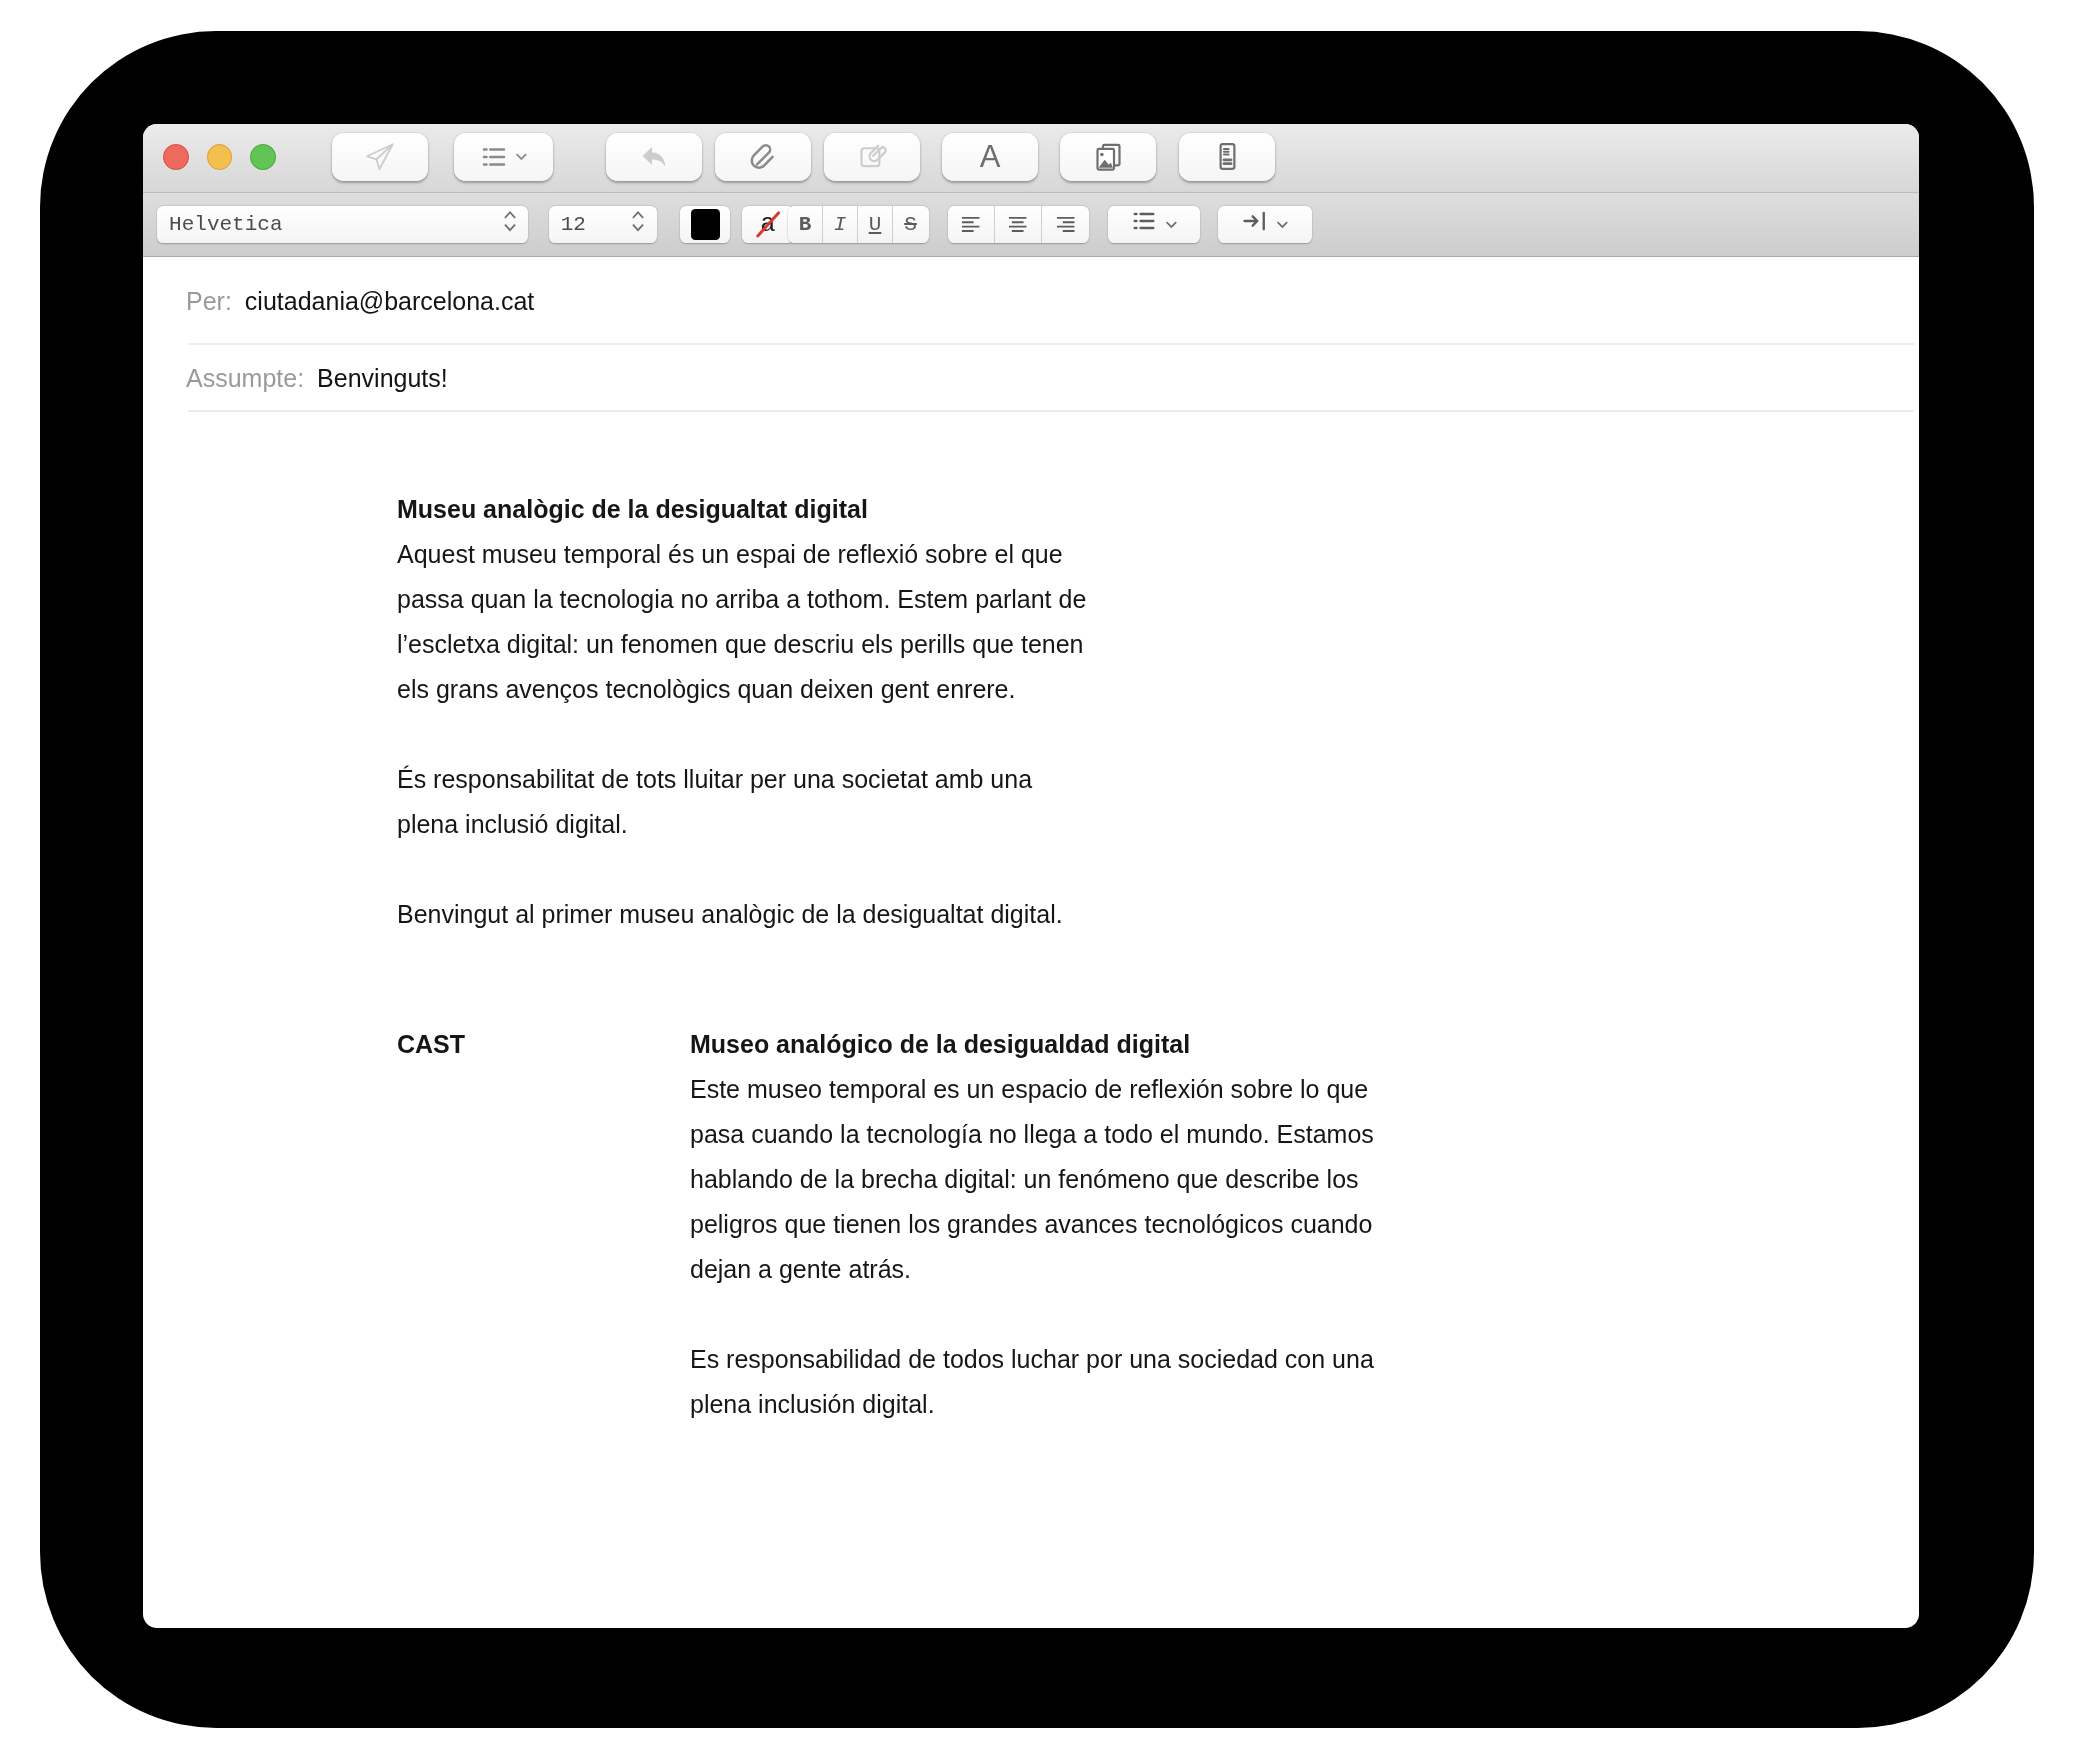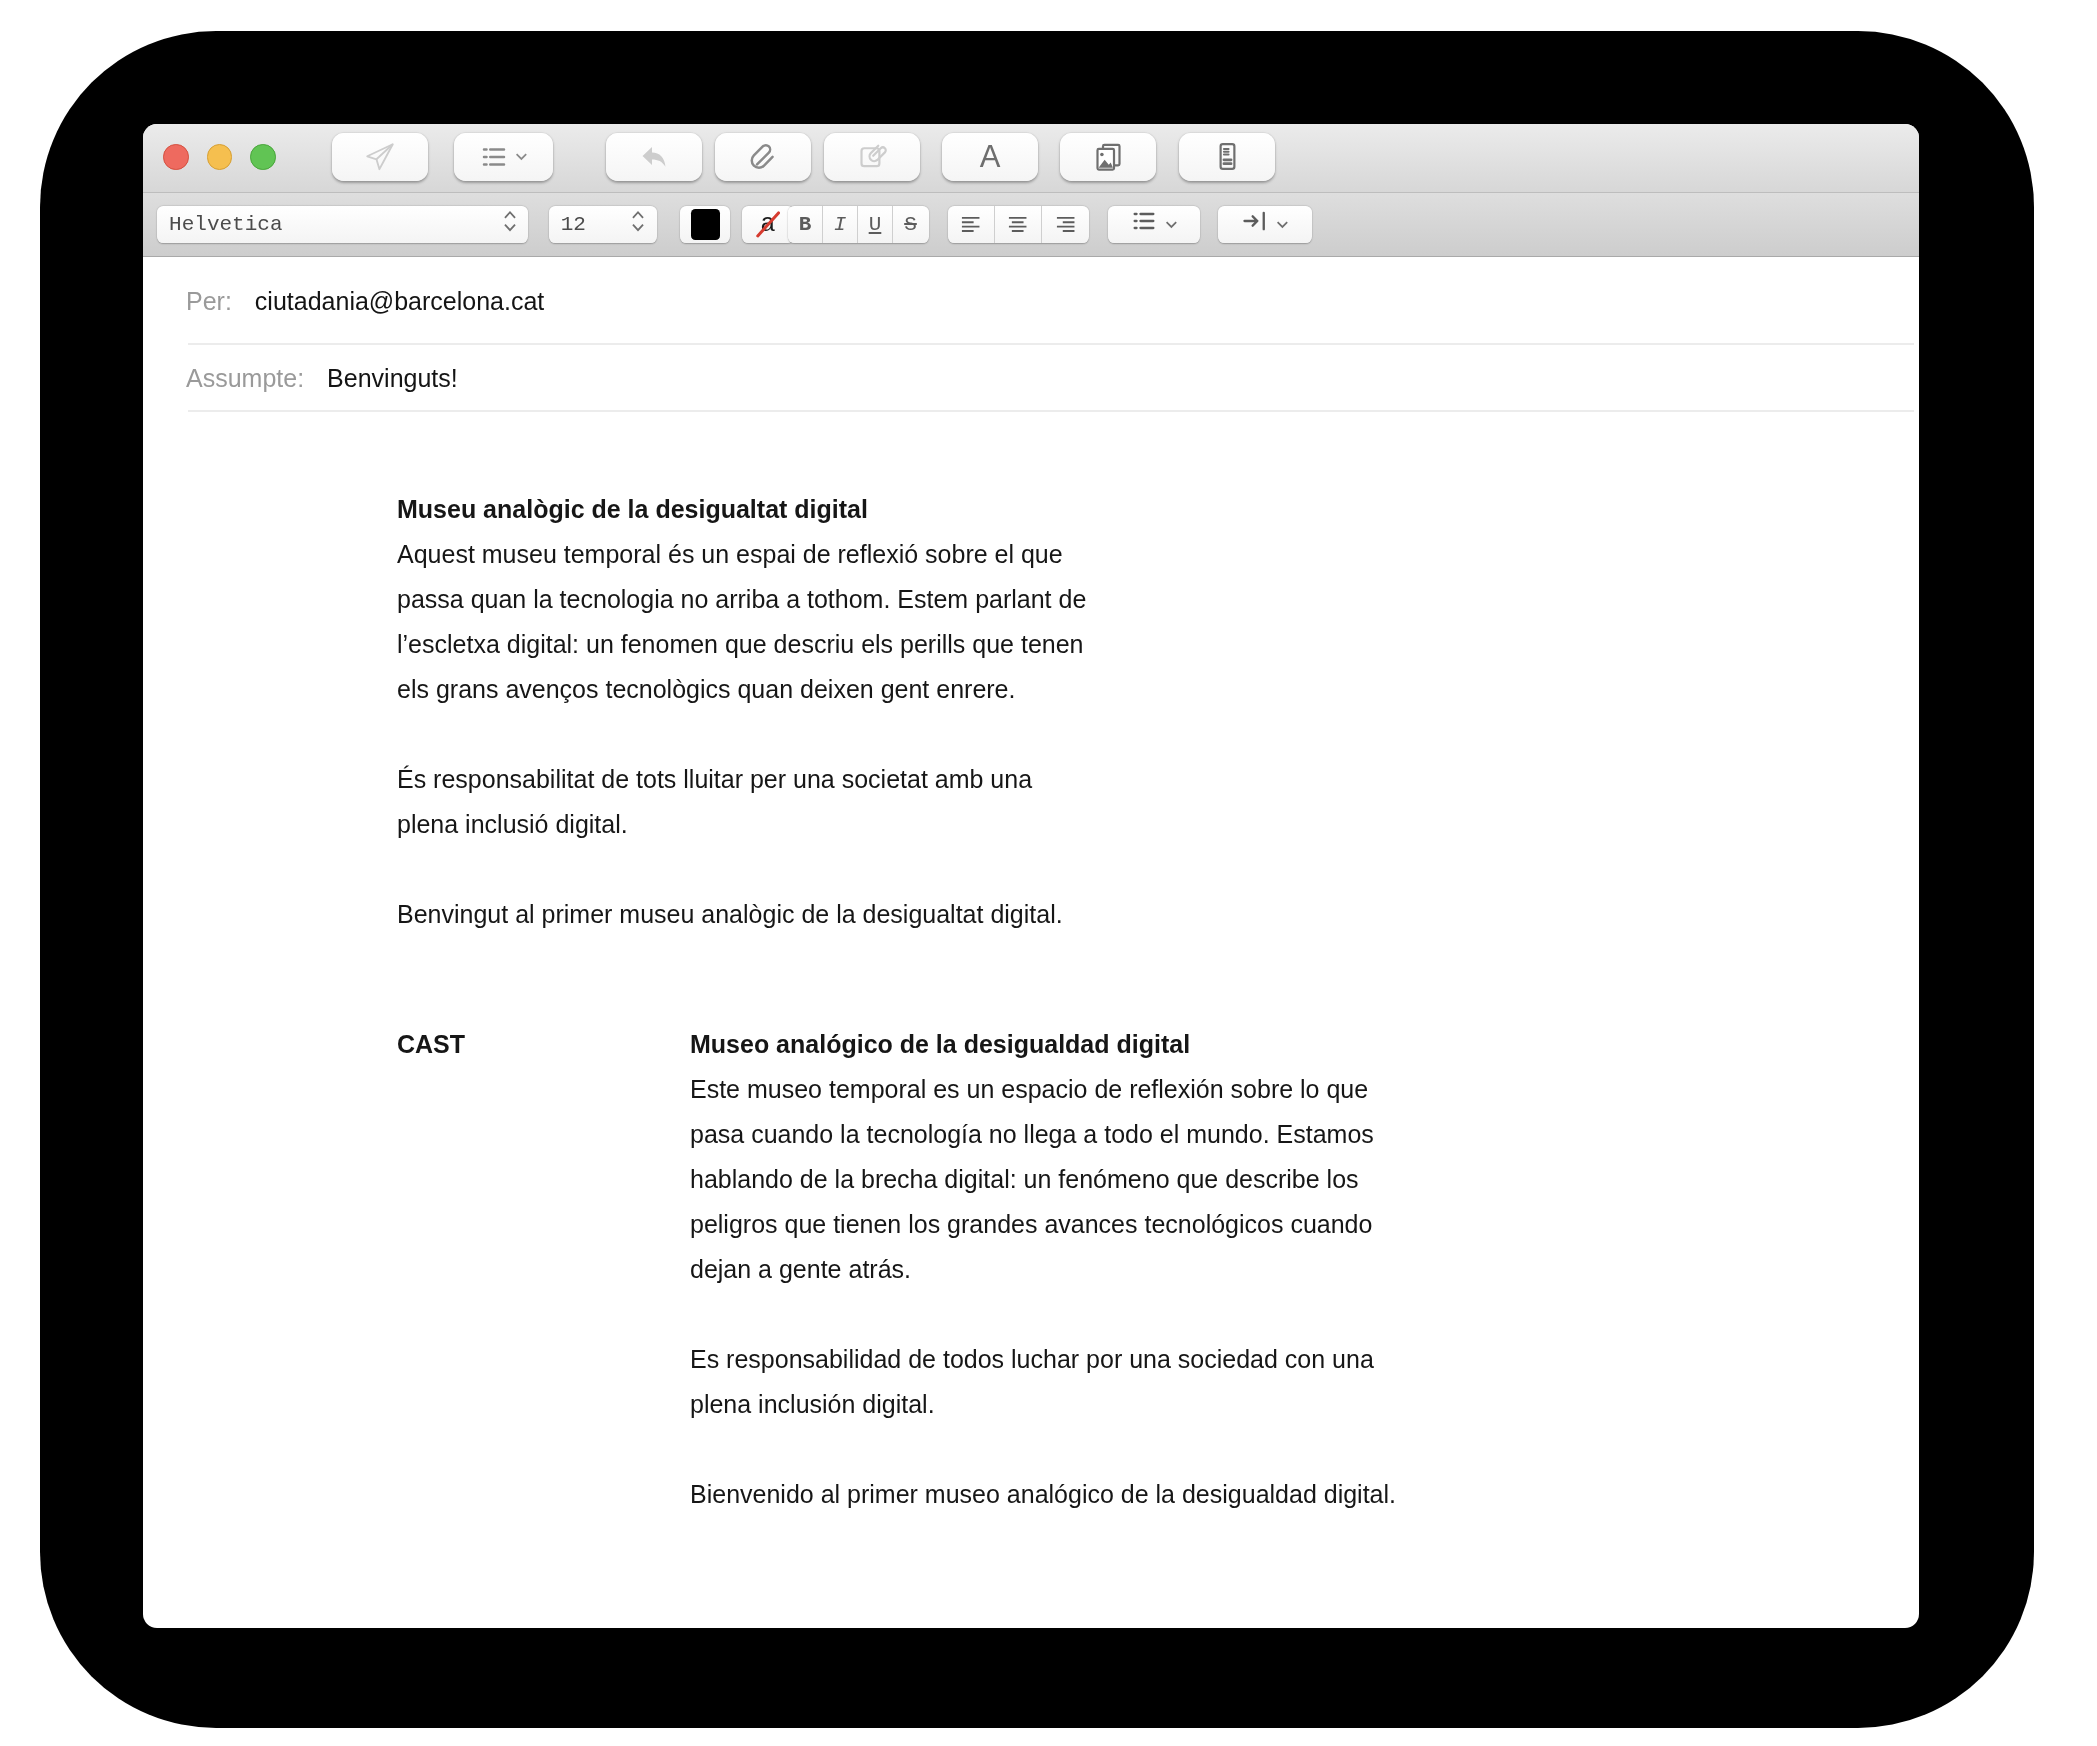--- a/index.html
+++ b/index.html
@@ -61,21 +61,21 @@
   .seg.i { font-style:italic; }
   .seg.u { text-decoration:underline; }
   .seg.s { text-decoration:line-through; }
   .align-group { left:805px; width:141px; }
   .align-group .seg { width:47px; }
   .bullets-dd { left:965px; width:92px; justify-content:center; gap:7.5px; }
   .indent-dd { left:1075px; width:94px; justify-content:center; gap:7.5px; }
 
   
   .field-row { position:relative; display:flex; align-items:center;
-               padding-left:43px; gap:23px; font-size:25px; background:#fff; }
+               padding-left:43px; gap:13px; font-size:25px; background:#fff; }
   .field-row.to { height:88px; }
   .field-row.subject { height:67px; }
   .field-row::after { content:""; position:absolute; left:45px; right:5.3px; bottom:0;
                       height:1.6px; background:#ececec; }
   .field-label { color:#9a9a9a; }
   .field-value { color:#141414; }
 
   
   .message { padding:75px 32px 0 254px; font-size:25px; line-height:45px; color:#161616; }
   .section { display:flex; }
@@ -275,21 +275,20 @@
             <div class="para gap">Benvingut al primer museu analògic de la desigualtat digital.</div>
           </div>
         </div>
 
         <div class="section">
           <div class="section-label">CAST</div>
           <div class="section-content">
             <div class="para heading">Museo analógico de la desigualdad digital</div>
             <div class="para">Este museo temporal es un espacio de reflexión sobre lo que<br>pasa cuando la tecnología no llega a todo el mundo. Estamos<br>hablando de la brecha digital: un fenómeno que describe los<br>peligros que tienen los grandes avances tecnológicos cuando<br>dejan a gente atrás.</div>
             <div class="para gap">Es responsabilidad de todos luchar por una sociedad con una<br>plena inclusión digital.</div>
-            <div class="para gap">Bienvenido al primer museo analógico de la desigualdad digital.</div>
           </div>
         </div>
 
       </div>
 
     </div>
   </div>
 </div>
 
 

